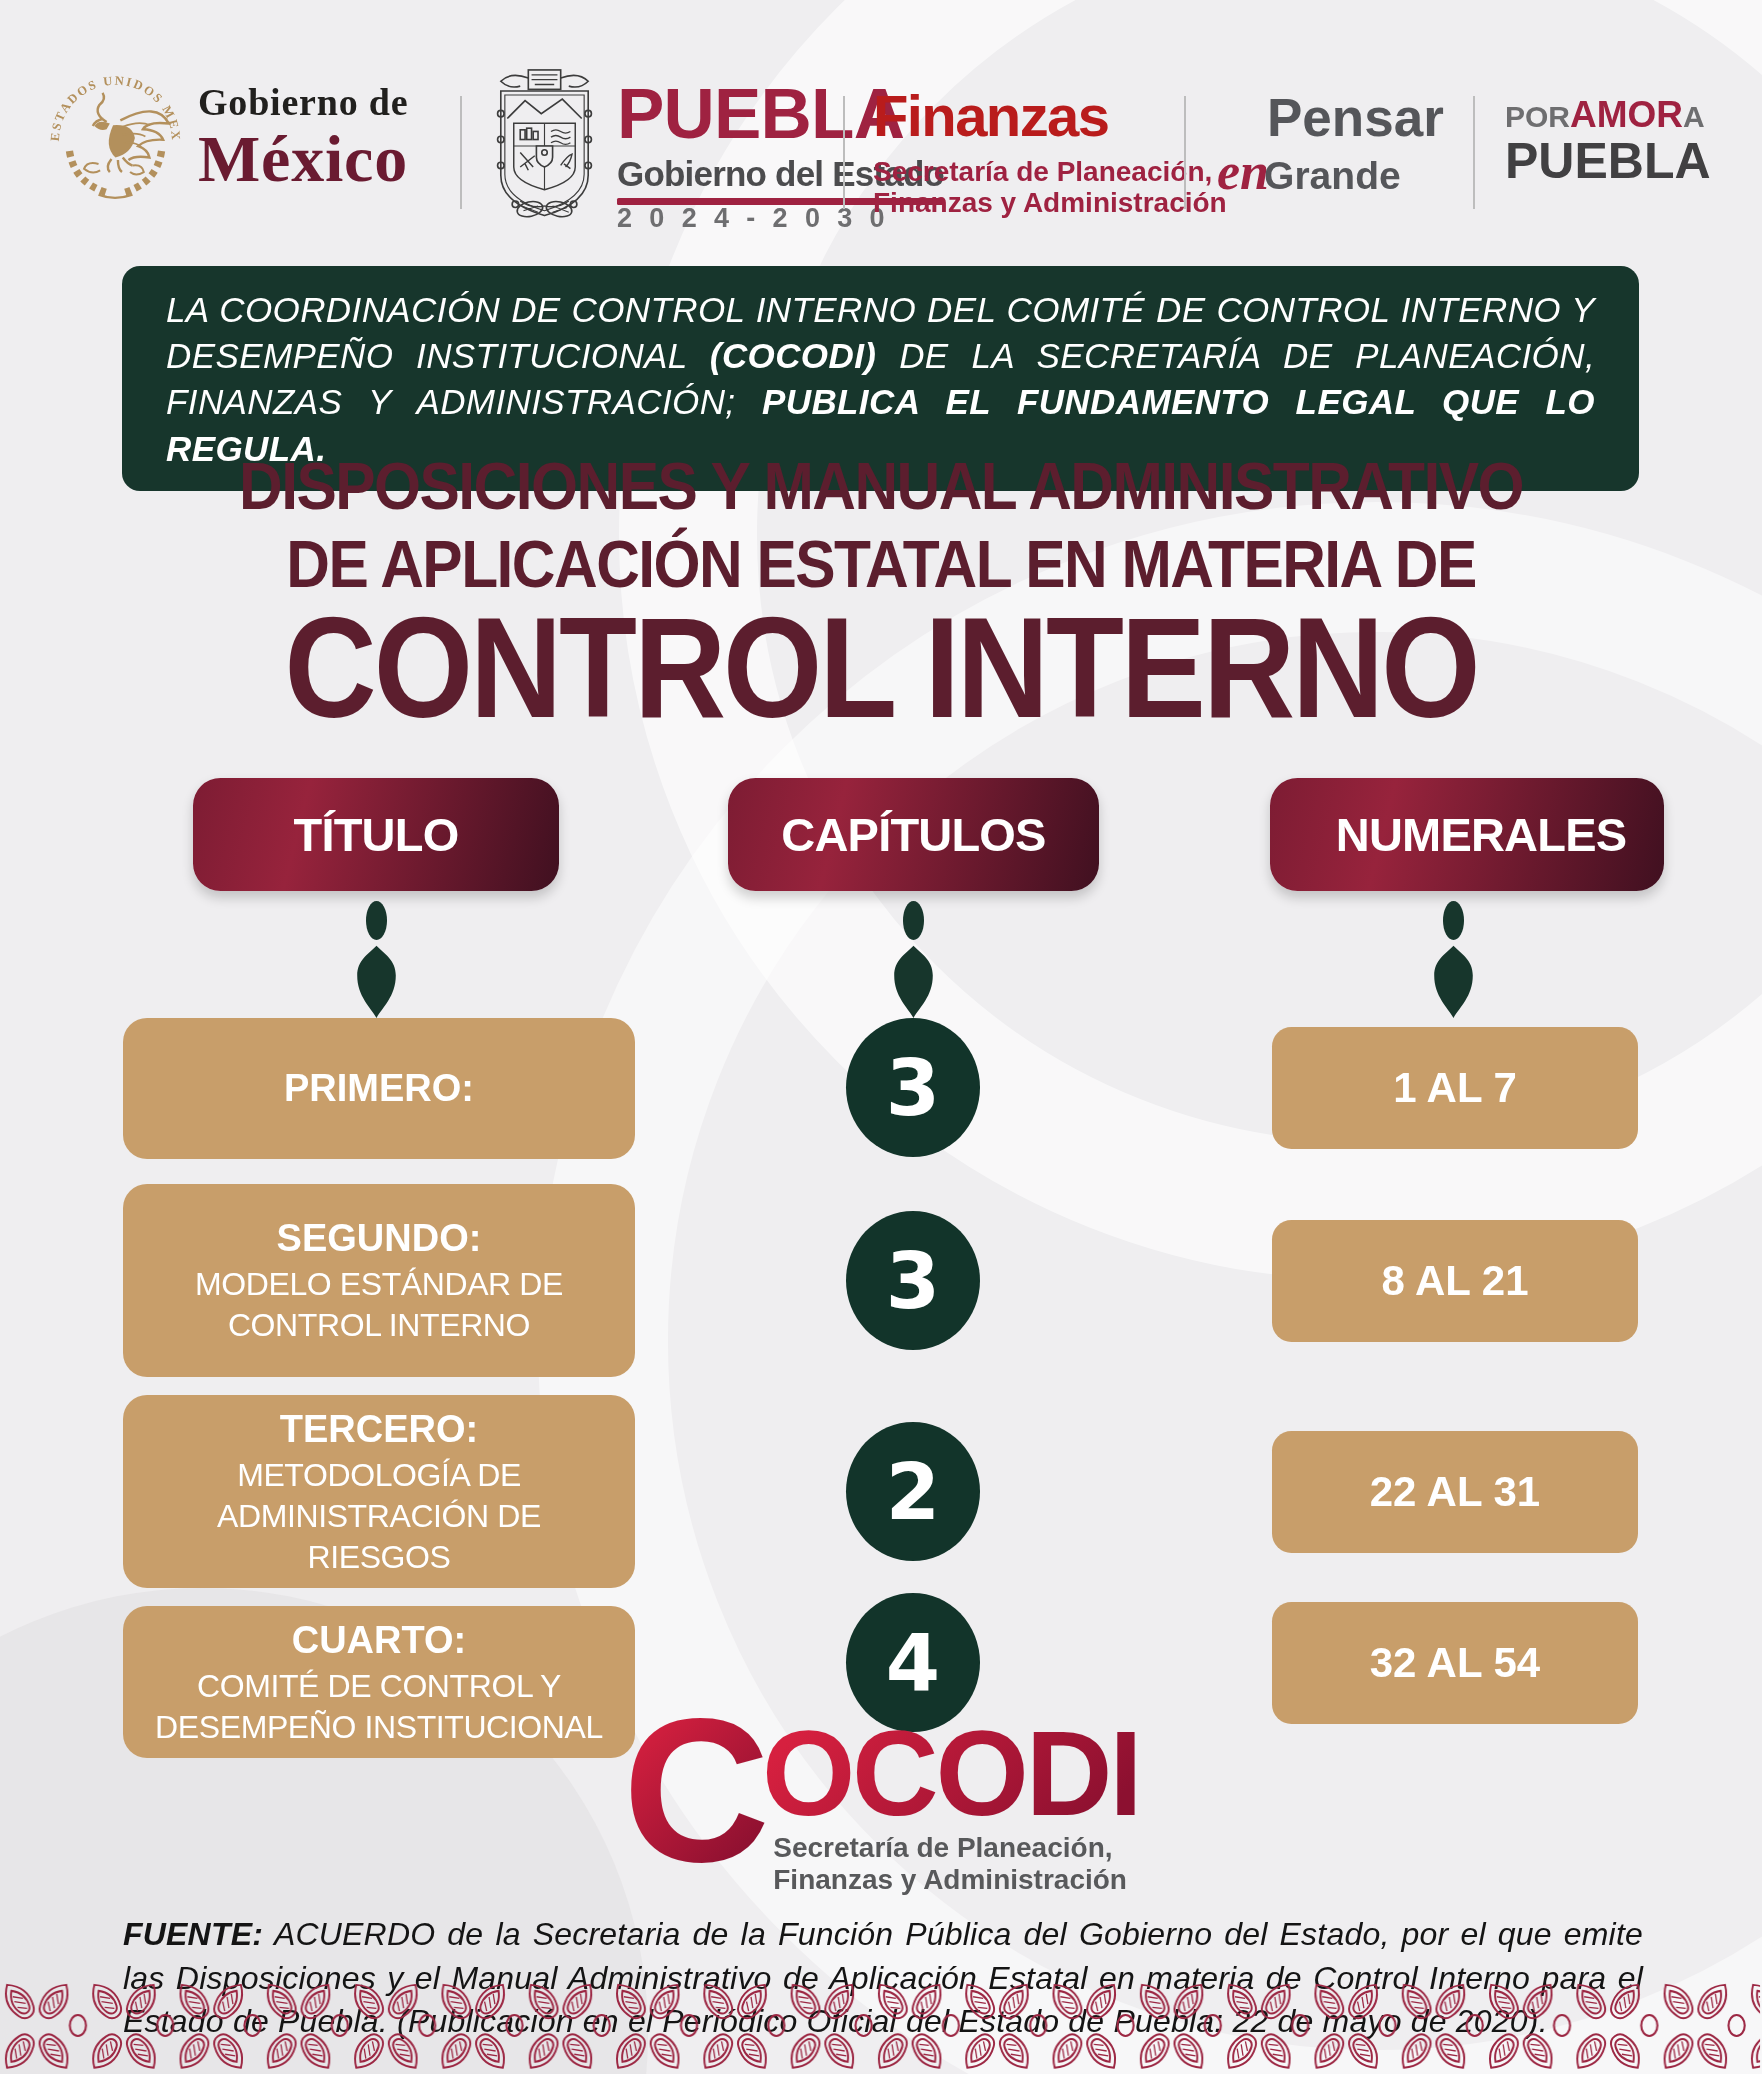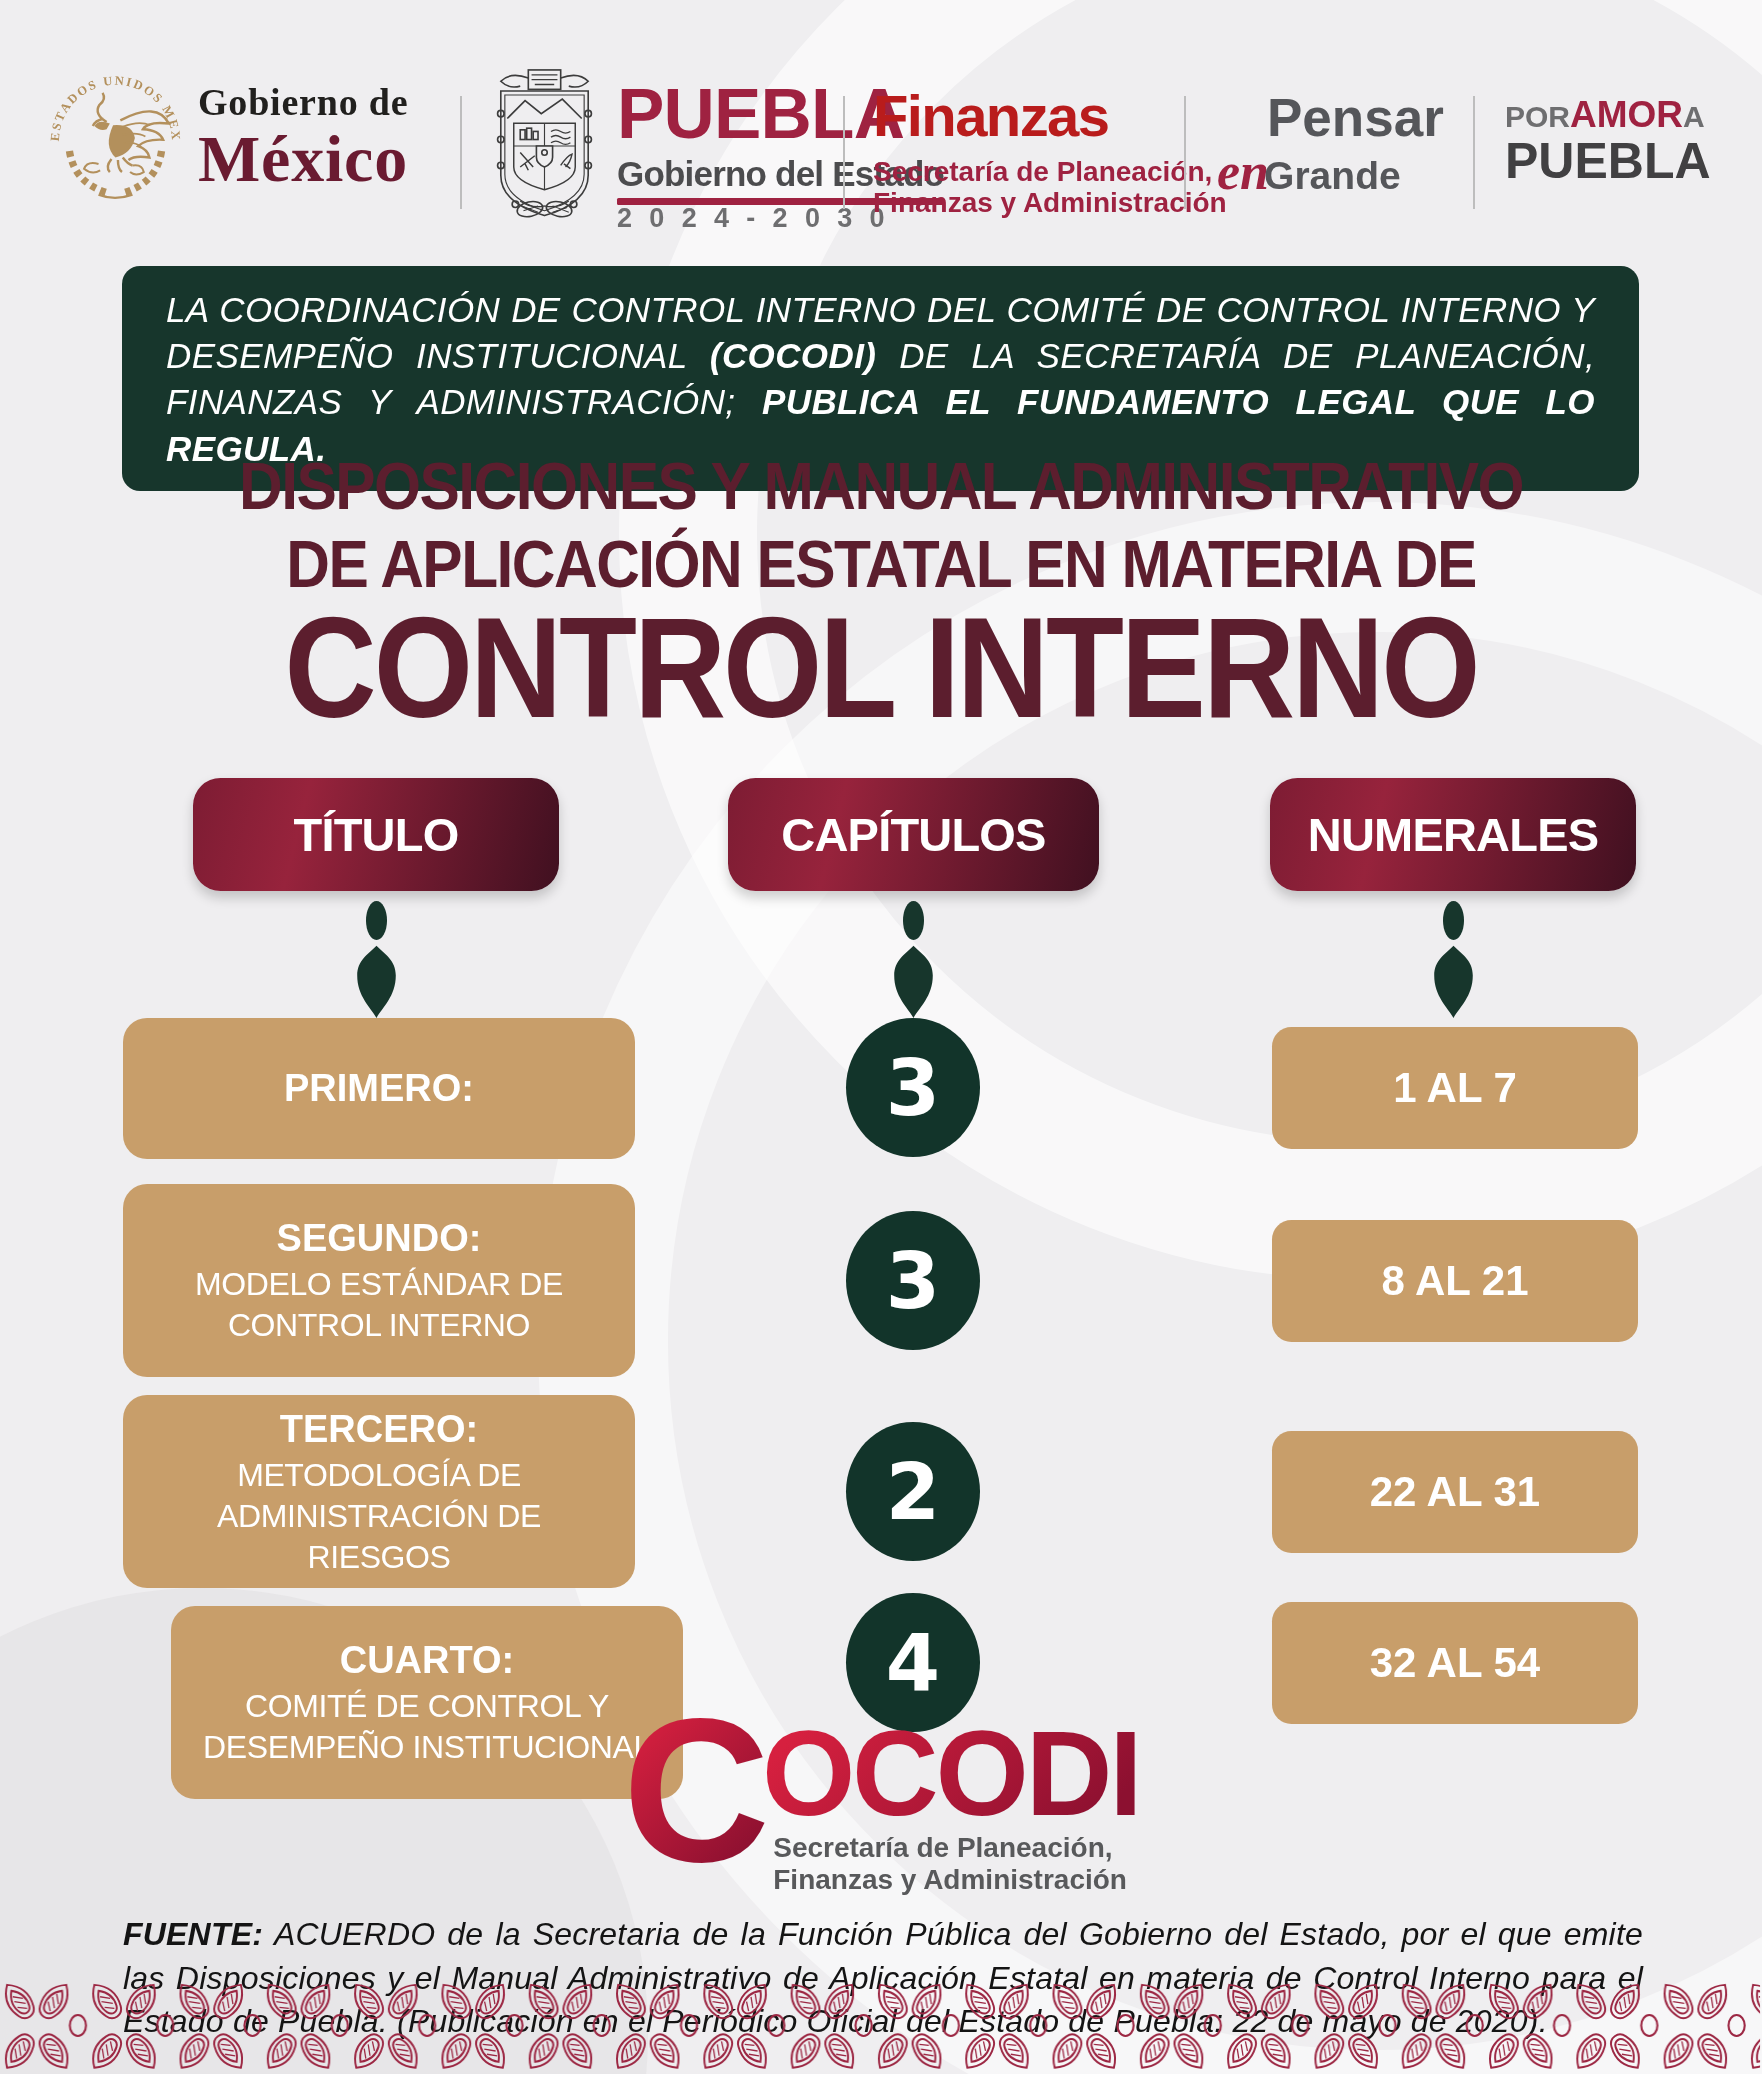--- a/index.html
+++ b/index.html
@@ -55,21 +55,21 @@
             font-weight:800;font-size:133px;letter-spacing:-3.2px;line-height:1;
             transform:scale(.96,1.08);transform-origin:center top;}
 
   
   .pill{position:absolute;top:778px;height:113px;border-radius:27.5px;color:#fff;
         display:flex;align-items:center;justify-content:center;font-weight:800;font-size:47px;
         background:linear-gradient(104deg,#7d1c33 0%,#97233c 30%,#401020 100%);
         box-shadow:0 6.5px 11.3px rgba(0,0,0,.18);letter-spacing:-0.8px;}
   .pill1{left:193px;width:366px;}
   .pill2{left:728px;width:371px;}
-  .pill3{left:1270px;width:366px;}
+  .pill3{left:1270px;width:366px;padding-left:28px;}
 
   
   .arrow{position:absolute;top:901px;width:57px;text-align:center;}
   .arrow .dot{width:21px;height:39px;border-radius:50%;background:#17362c;margin:0 auto;}
   .arrow svg{display:block;margin:3.2px auto 0 auto;}
 
   
   .tanbox{position:absolute;background:#c89e6a;color:#fff;display:flex;flex-direction:column;
           align-items:center;justify-content:center;text-align:center;box-sizing:border-box;}
   .tan-left{left:123px;width:512px;border-radius:24px;padding:8px 23px;}
@@ -246,21 +246,21 @@
         <div class="row-sub">MODELO ESTÁNDAR DE CONTROL INTERNO</div>
       </div>
       <div class="circ" style="top: 1211px;">3</div>
       <div class="tanbox tan-right" style="top: 1220px;">8 AL 21</div>
       <div class="tanbox tan-left" style="top: 1395px; height: 193px;">
         <div class="row-title">TERCERO:</div>
         <div class="row-sub">METODOLOGÍA DE ADMINISTRACIÓN DE RIESGOS</div>
       </div>
       <div class="circ" style="top: 1422px;">2</div>
       <div class="tanbox tan-right" style="top: 1431px;">22 AL 31</div>
-      <div class="tanbox tan-left" style="top: 1606px; height: 193px; margin-left: 48px;">
+      <div class="tanbox tan-left" style="top: 1606px; height: 152px;">
         <div class="row-title">CUARTO:</div>
         <div class="row-sub">COMITÉ DE CONTROL Y DESEMPEÑO INSTITUCIONAL</div>
       </div>
       <div class="circ" style="top: 1593px;">4</div>
       <div class="tanbox tan-right" style="top: 1602px;">32 AL 54</div>
     </div>
 
   <div class="cocodi">
     <div class="co-c grad">C</div>
     <div class="co-right">

